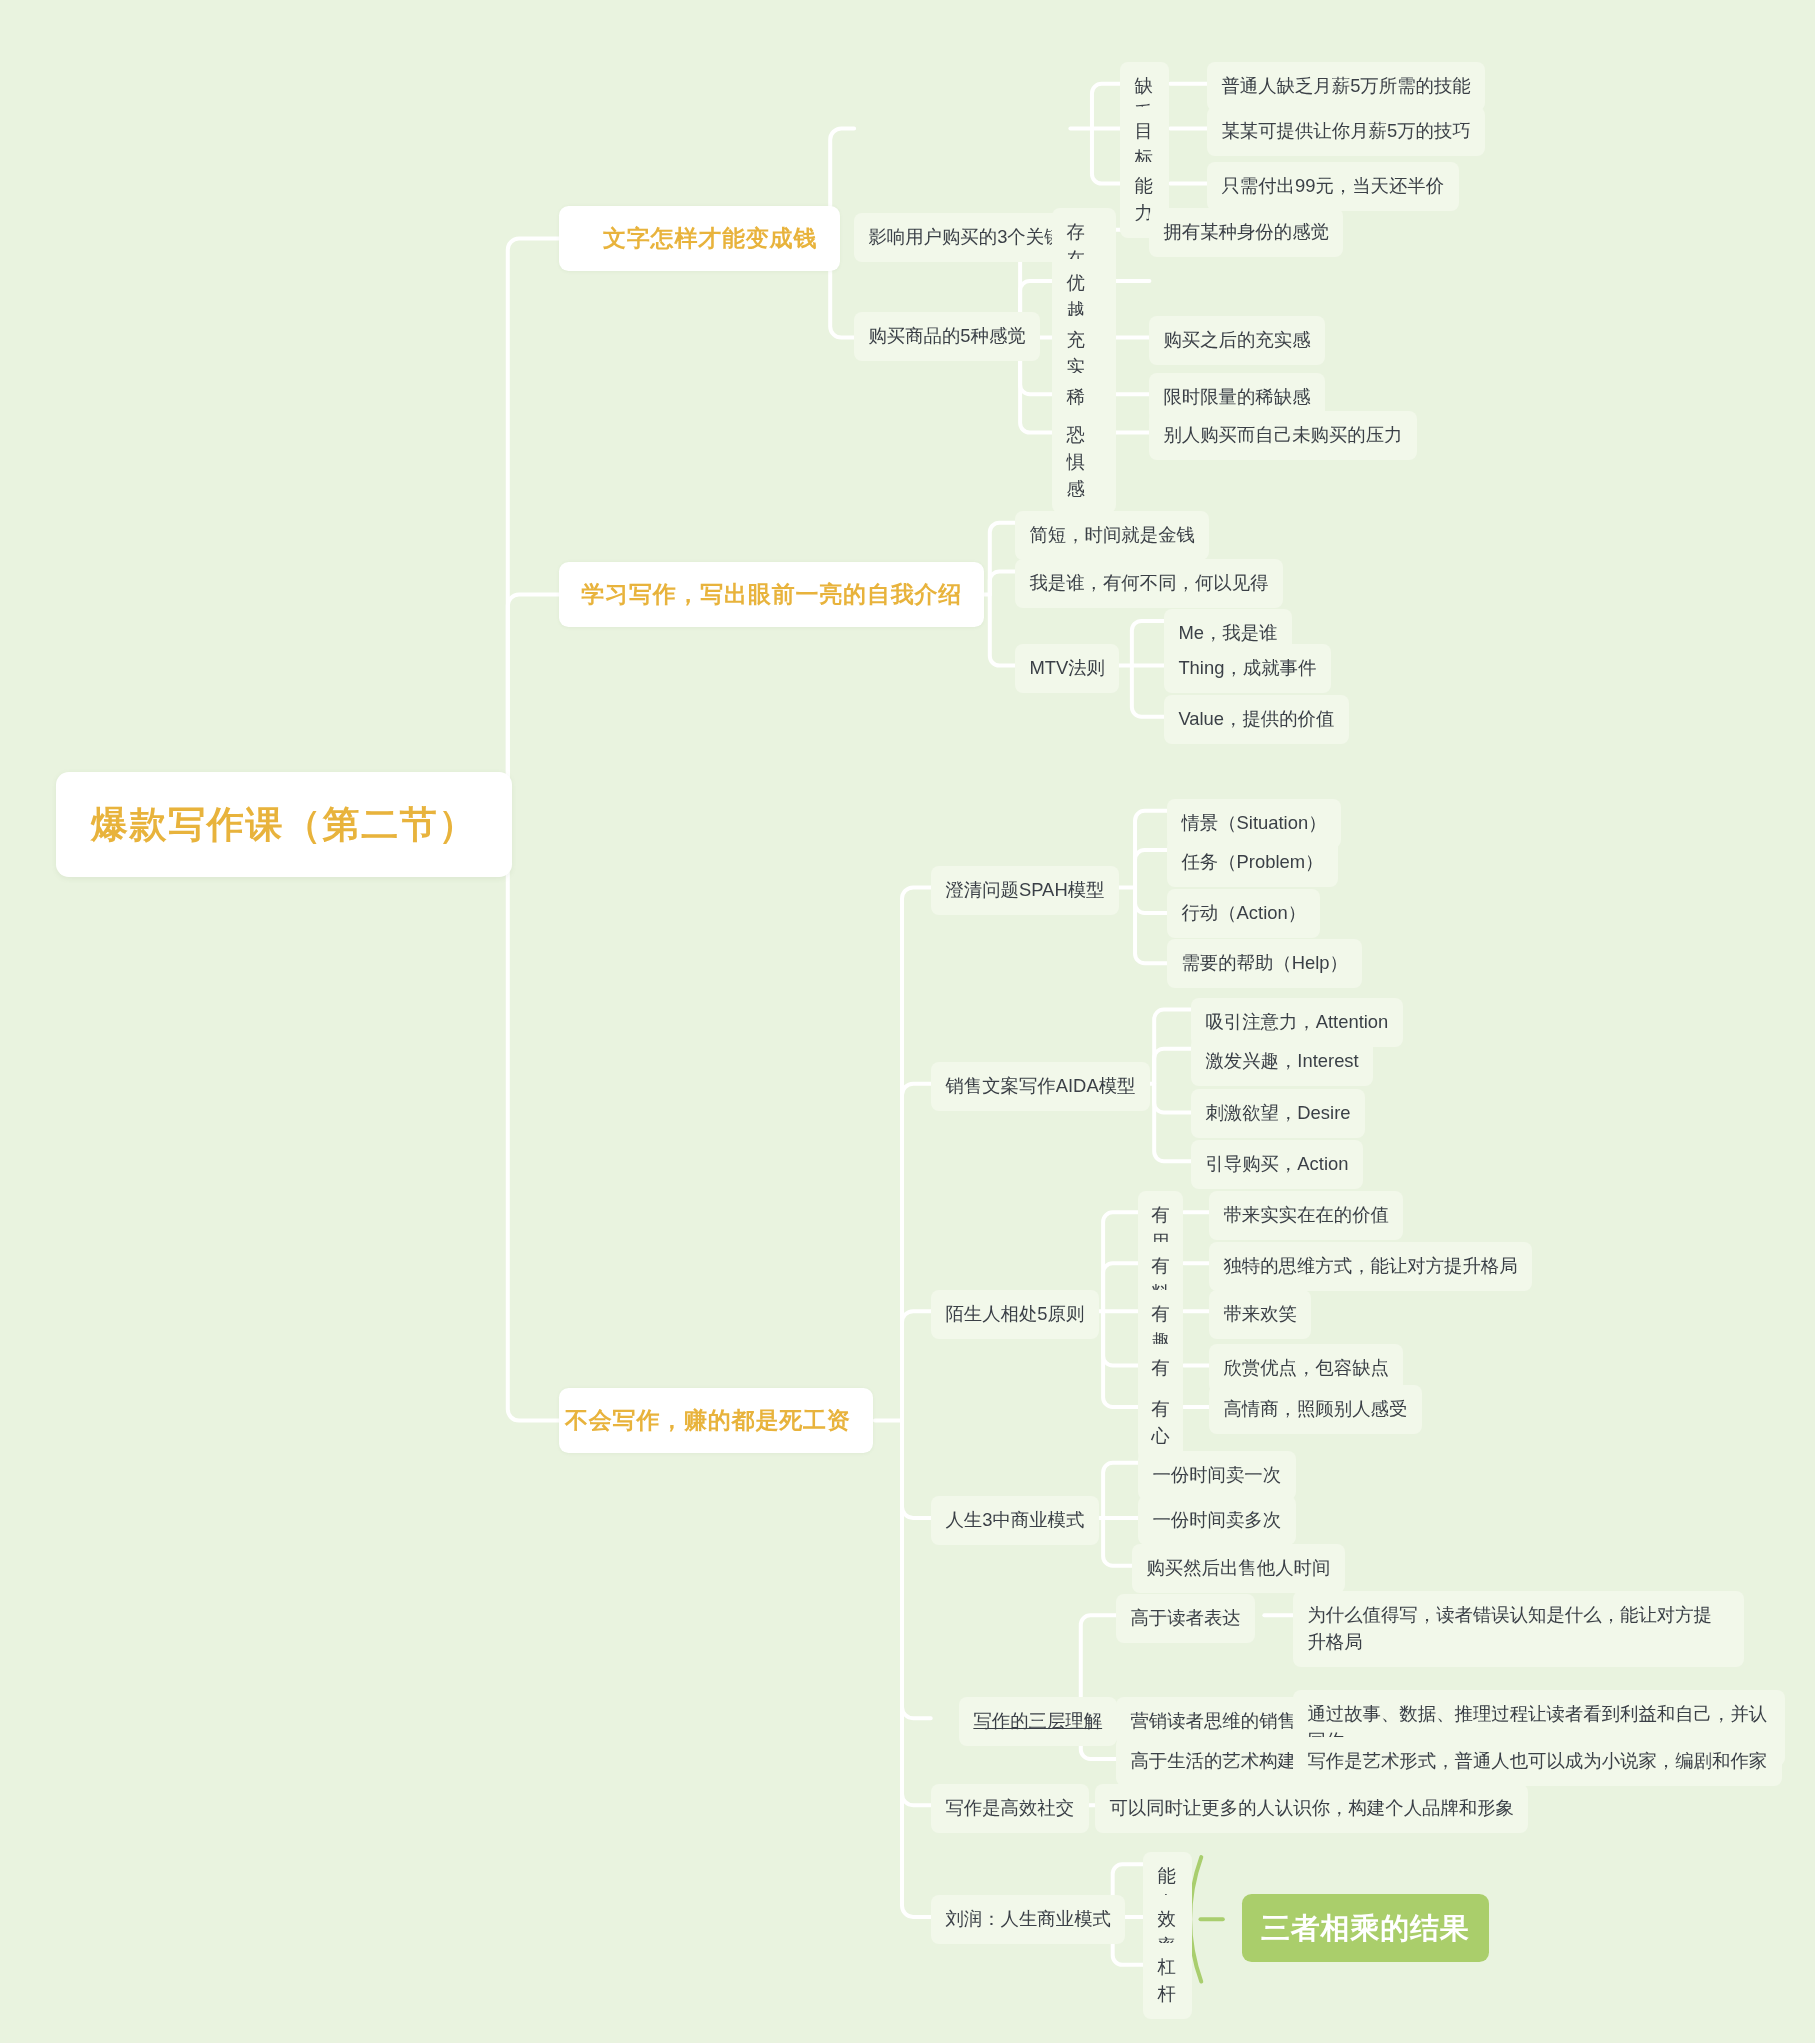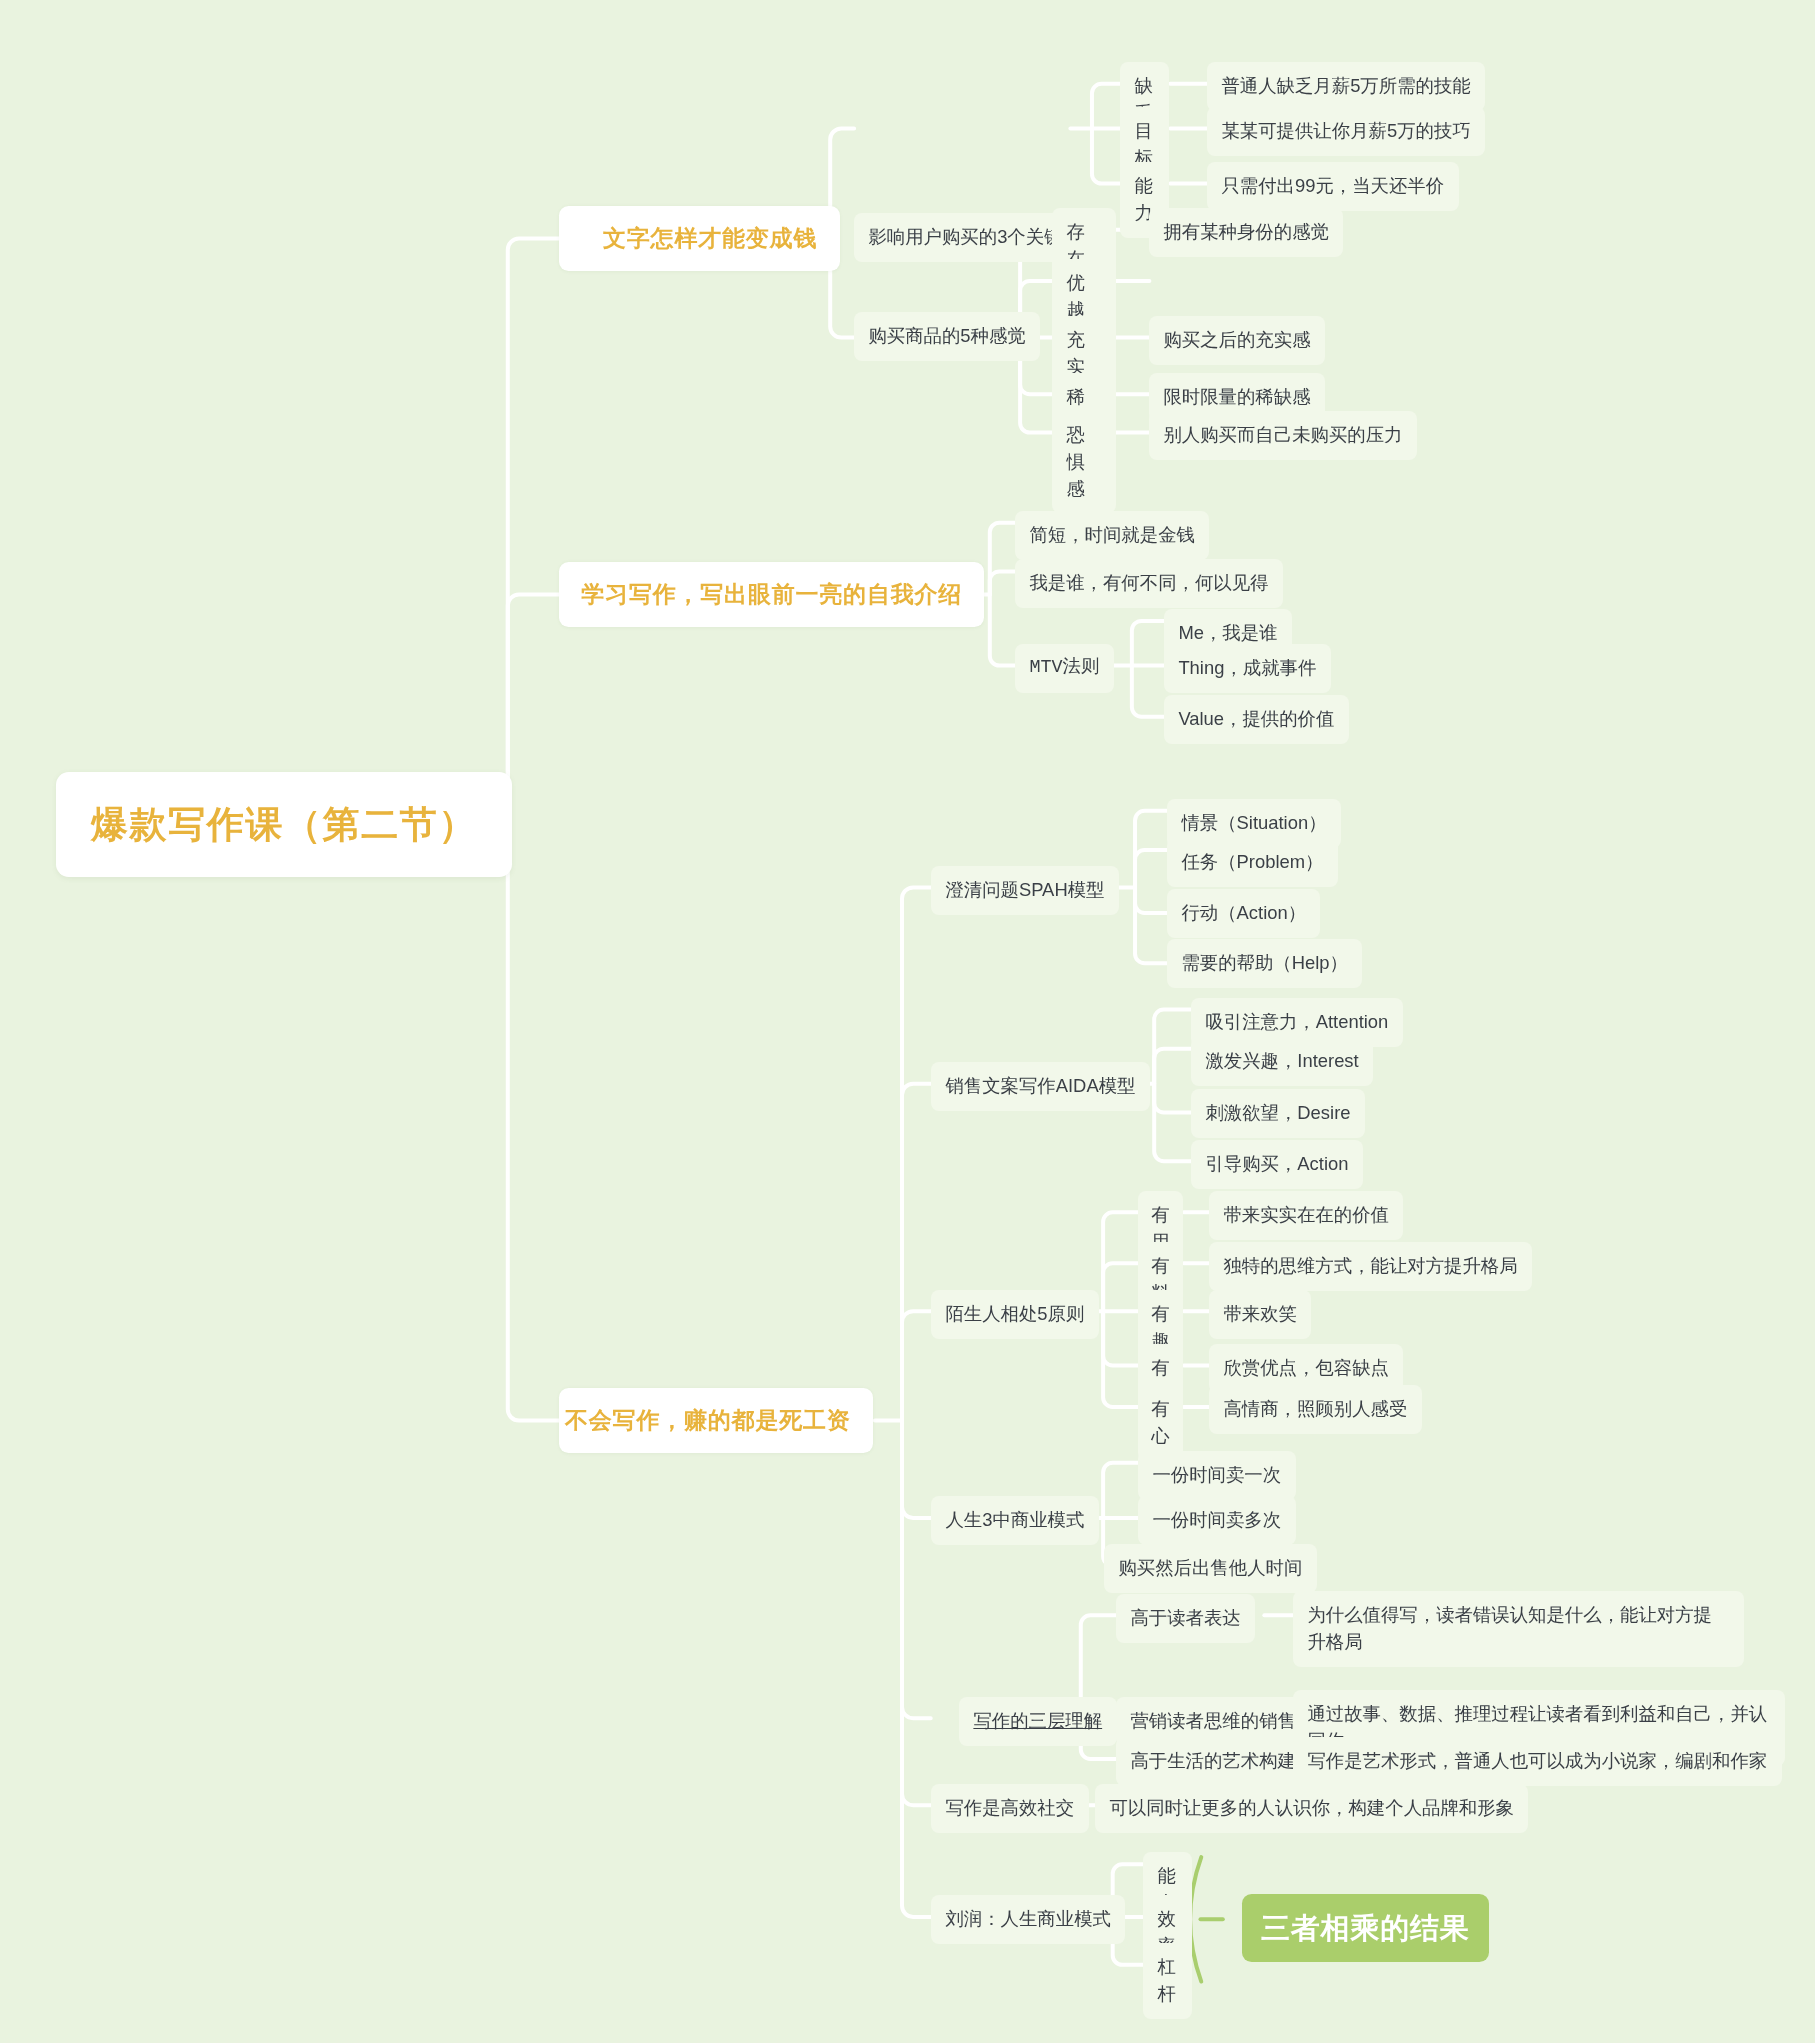--- a/index.html
+++ b/index.html
@@ -204,21 +204,21 @@
   <div class="node n-l3" style="left:1149px; top:373px;">限时限量的稀缺感</div>
 
   <div class="node n-l3" style="left:1052px; top:411px; width:64px; justify-content:center;">恐惧感</div>
   <div class="node n-l3" style="left:1149px; top:411px;">别人购买而自己未购买的压力</div>
 
   <div class="node n-l1" style="left:559px; top:562px;">学习写作，写出眼前一亮的自我介绍</div>
 
   <div class="node n-l3" style="left:1015px; top:511px;">简短，时间就是金钱</div>
   <div class="node n-l3" style="left:1015px; top:559px;">我是谁，有何不同，何以见得</div>
 
-  <div class="node n-l2" style="left:1015px; top:644px;font-family:Liberation Mono, monospace;">MTV法则</div>
+  <div class="node n-l2" style="left:1015px; top:644px;">MTV法则</div>
 
   <div class="node n-l3" style="left:1164px; top:609px;">Me，我是谁</div>
   <div class="node n-l3" style="left:1164px; top:644px;">Thing，成就事件</div>
   <div class="node n-l3" style="left:1164px; top:695px;">Value，提供的价值</div>
 
   <div class="node n-l1" style="left:559px; top:1388px;padding-left:6px;">不会写作，赚的都是死工资</div>
 
   <div class="node n-l2" style="left:931px; top:866px;">澄清问题SPAH模型</div>
   <div class="node n-l3" style="left:1167px; top:799px;">情景（Situation）</div>
   <div class="node n-l3" style="left:1167px; top:838px;">任务（Problem）</div>
@@ -239,21 +239,21 @@
   <div class="node n-l3" style="left:1138px; top:1290px; width:45px; justify-content:center;">有趣</div>
   <div class="node n-l3" style="left:1209px; top:1290px;">带来欢笑</div>
   <div class="node n-l3" style="left:1138px; top:1344px; width:45px; justify-content:center;">有容</div>
   <div class="node n-l3" style="left:1209px; top:1344px;">欣赏优点，包容缺点</div>
   <div class="node n-l3" style="left:1138px; top:1385px; width:45px; justify-content:center;">有心</div>
   <div class="node n-l3" style="left:1209px; top:1385px;">高情商，照顾别人感受</div>
 
   <div class="node n-l2" style="left:931px; top:1496px;">人生3中商业模式</div>
   <div class="node n-l3" style="left:1138px; top:1451px;">一份时间卖一次</div>
   <div class="node n-l3" style="left:1138px; top:1496px;">一份时间卖多次</div>
-  <div class="node n-l3" style="left:1104px; top:1544px;font-family:Liberation Serif, serif;">购买然后出售他人时间</div>
+  <div class="node n-l3" style="left:1132px; top:1544px;font-family:Liberation Serif, serif;">购买然后出售他人时间</div>
 
   <div class="node n-l2" style="left:959px; top:1697px;text-decoration:underline;">写作的三层理解</div>
 
   <div class="node n-l3" style="left:1116px; top:1594px;">高于读者表达</div>
   <div class="node n-l3 n-leaf-wrap" style="left:1293px; top:1591px; width:451px;">为什么值得写，读者错误认知是什么，能让对方提升格局</div>
 
   <div class="node n-l3" style="left:1116px; top:1697px;">营销读者思维的销售</div>
   <div class="node n-l3 n-leaf-wrap" style="left:1293px; top:1690px; width:492px;">通过故事、数据、推理过程让读者看到利益和自己，并认同你</div>
 
   <div class="node n-l3" style="left:1116px; top:1737px;">高于生活的艺术构建</div>

